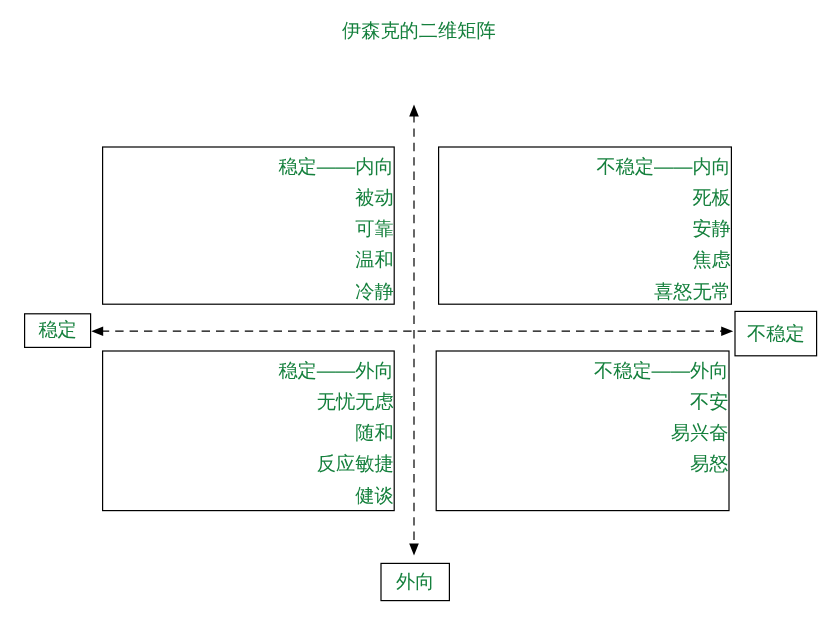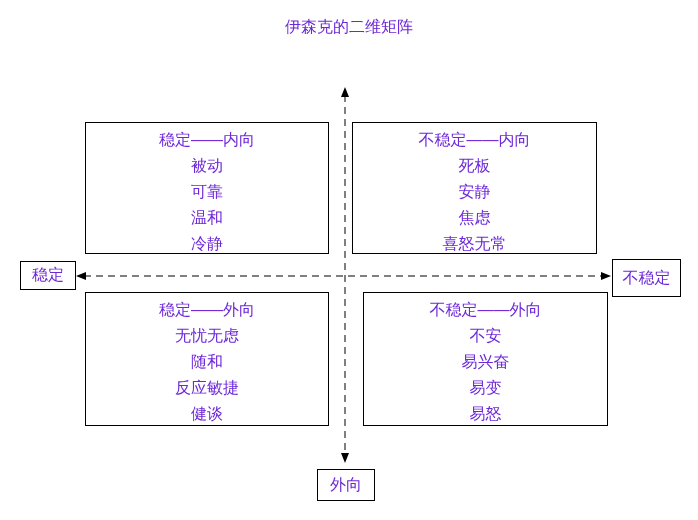--- a/index.html
+++ b/index.html
@@ -6,21 +6,21 @@
     margin: 0;
     padding: 0;
     background: #ffffff;
   }
   #diagram {
     position: relative;
     width: 698px;
     height: 520px;
     background: #ffffff;
     font-family: "Liberation Sans", "DejaVu Sans", sans-serif;
-    color: #6d28d9;
+    color: #15803d;
     overflow: hidden;
     border-radius: 23px;
   }
   .title {
     position: absolute;
     top: 16px;
     left: 0;
     width: 698px;
     text-align: center;
     font-size: 16px;
@@ -44,27 +44,27 @@
   }
   .axis-label.top    { left: 314px; top: 48px;  width: 60px; height: 31px; }
   .axis-label.bottom { left: 317px; top: 469px; width: 58px; height: 32px; }
   .axis-label.left   { left: 20px;  top: 261px; width: 56px; height: 29px; }
   .axis-label.right  { left: 612px; top: 259px; width: 69px; height: 38px; }
   .quadrant {
     position: absolute;
     border: 1px solid #000000;
     background: #ffffff;
     box-sizing: border-box;
-    text-align: center;
+    text-align: right;
     font-size: 16px;
     line-height: 26px;
     padding-top: 4px;
   }
   .quadrant.q0 { left: 85px;  top: 122px; width: 244px; height: 132px; }
-  .quadrant.q1 { left: 352px; top: 122px; width: 245px; height: 132px; }
+  .quadrant.q1 { left: 365px; top: 122px; width: 245px; height: 132px; }
   .quadrant.q2 { left: 85px;  top: 292px; width: 244px; height: 134px; }
   .quadrant.q3 { left: 363px; top: 292px; width: 245px; height: 134px; }
   .quadrant .line { display: block; }
 </style>
 </head>
 <body>
 
 <div id="diagram">
 
   <div class="title">伊森克的二维矩阵</div>
@@ -109,17 +109,16 @@
     <span class="line">无忧无虑</span>
     <span class="line">随和</span>
     <span class="line">反应敏捷</span>
     <span class="line">健谈</span>
   </div>
 
   <div class="quadrant q3">
     <span class="line">不稳定——外向</span>
     <span class="line">不安</span>
     <span class="line">易兴奋</span>
-    <span class="line">易变</span>
     <span class="line">易怒</span>
   </div>
 
 </div>
 
 </body></html>

